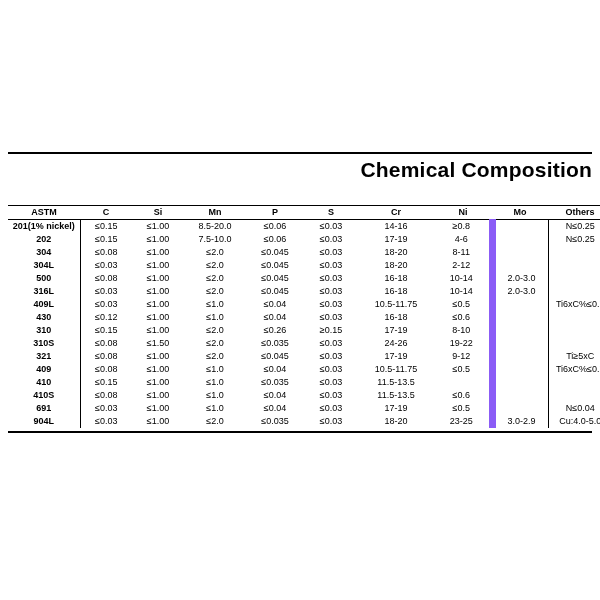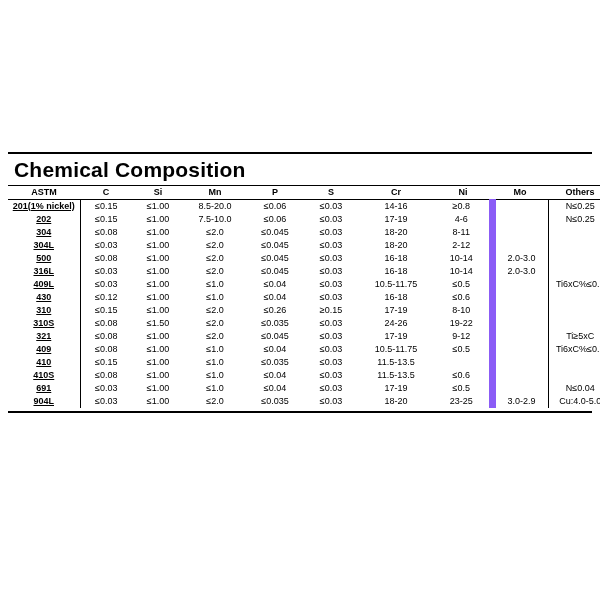--- a/index.html
+++ b/index.html
@@ -30,20 +30,21 @@
     box-sizing: border-box;
     padding: 0;
   }
   .doc-title {
     font-size: 21px;
     font-weight: bold;
     color: #000;
     padding: 4px 0 3px 6px;
     letter-spacing: 0.2px;
     line-height: 1.12;
+    text-align: right;
   }
   table.comp {
     border-collapse: collapse;
     width: 584px;
     table-layout: fixed;
     font-size: 9px;
     color: #000;
   }
   table.comp th, table.comp td {
     border: 1px solid #000;
@@ -64,41 +65,41 @@
   }
   table.comp tbody td {
     border-left: none;
     border-right: none;
     border-top: none;
     border-bottom: none;
   }
   table.comp tbody td.grade {
     font-weight: bold;
     text-align: center;
-    text-decoration: underline;
   }
   
   table.comp tbody td.sep-right {
     border-right: 1px solid #000;
   }
   table.comp tbody td.sep-left {
     border-left: 7px solid #8b5cf6;
   }
   .col-astm   { width: 72px; }
   .col-c      { width: 52px; }
   .col-si     { width: 52px; }
   .col-mn     { width: 62px; }
   .col-p      { width: 58px; }
   .col-s      { width: 54px; }
   .col-cr     { width: 76px; }
   .col-ni     { width: 58px; }
   .col-mo     { width: 56px; }
   .col-others { width: 64px; }
   .tbl-wrap {
     padding: 0 0 3px 0;
+    margin-top: 20px;
   }
 </style>
 </head>
 <body>
 
 <div class="page">
   <div class="doc-frame">
 
     <div class="doc-title">Chemical Composition</div>
 

